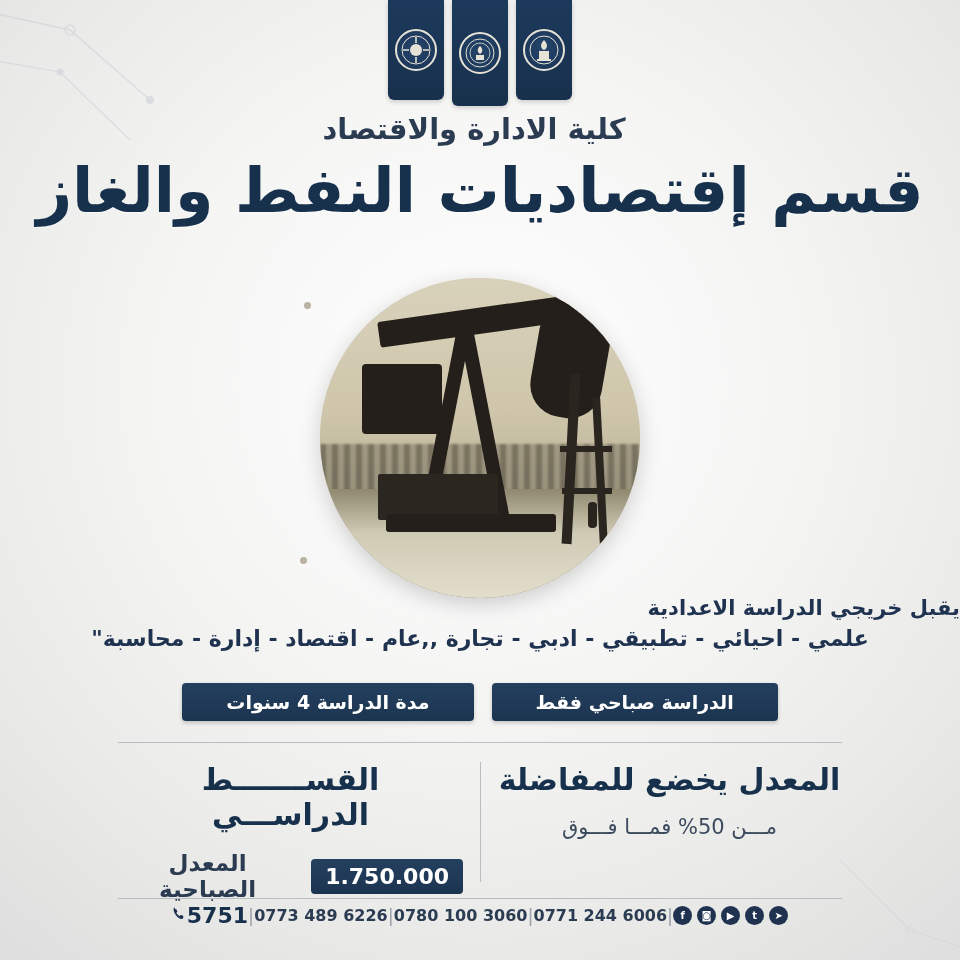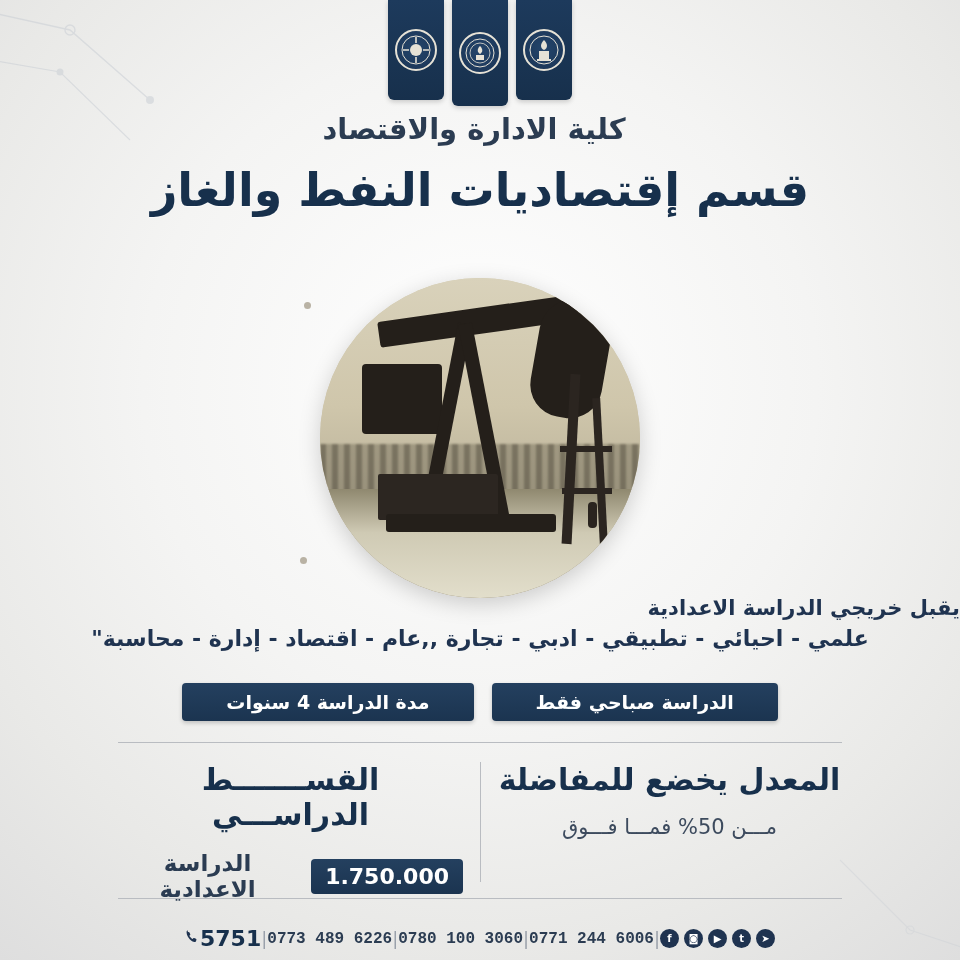--- a/index.html
+++ b/index.html
@@ -42,21 +42,21 @@
   }
   .seal svg{display:block;}
 
   
   .titles{position:absolute;top:112px;left:0;right:0;text-align:center;}
   .college{
     color:#2b3c52;font-size:29px;font-weight:bold;letter-spacing:0;
     margin:0 12px 8px 0;
   }
   .dept{
-    color:#17304c;font-size:46px;font-weight:bold;margin:17px;
+    color:#17304c;font-size:62px;font-weight:bold;margin:8px;
     text-shadow:0 1px 0 rgba(255,255,255,.6);
   }
 
   
   .photo-wrap{
     position:absolute;top:278px;left:50%;transform:translateX(-50%);
     width:320px;height:320px;
   }
   .photo-circle{
     position:absolute;inset:0;border-radius:50%;
@@ -128,28 +128,28 @@
   .fee-line{display:flex;align-items:center;justify-content:center;gap:14px;}
   .fee-badge{
     background:linear-gradient(180deg,#24405f 0%,#1b3450 100%);
     color:#fff;font-size:22px;font-weight:bold;padding:5px 14px;border-radius:4px;
     direction:ltr;
   }
   .fee-label{color:#2b3c52;font-size:23px;font-weight:bold;}
 
   
   .footer{
-    position:absolute;bottom:9px;left:0;right:0;
+    position:absolute;bottom:32px;left:0;right:0;
     display:flex;align-items:center;justify-content:center;
     direction:ltr;
   }
   .phone-icon{color:#1f3350;font-size:16px;}
   .hot{color:#17304c;font-size:22px;font-weight:bold;}
   .sep{color:#9aa1ab;font-size:18px;}
-  .num{color:#2b3c52;font-size:16px;font-weight:bold;font-family:Liberation Mono, monospace;}
+  .num{color:#2b3c52;font-size:16px;font-weight:bold;}
   .social{display:flex;gap:5px;margin-right:0;margin-left:0;}
   .sbtn{
     width:19px;height:19px;border-radius:50%;
     background:#1f3350;color:#fff;font-size:10px;font-weight:bold;
     display:flex;align-items:center;justify-content:center;
   }
 </style>
 </head>
 <body>
 
@@ -244,21 +244,21 @@
 
   <div class="col col-right">
     <h3>المعدل يخضع للمفاضلة</h3>
     <div class="sub">مـــن 50% فمـــا فـــوق</div>
   </div>
 
   <div class="col col-left">
     <h3>القســـــــط الدراســـي</h3>
     <div class="fee-line">
       <span class="fee-badge">1.750.000</span>
-      <span class="fee-label">الدراسة الاعدادية</span>
+      <span class="fee-label">المعدل الصباحية</span>
     </div>
   </div>
 
   <div class="hr hr2"></div>
 
   <div class="footer">
     <span class="phone-icon">
       <svg width="15" height="15" viewBox="0 0 16 16" fill="#1f3350">
         <path d="M3 1.5c-.6 0-1.2.5-1.3 1.2C1.3 7 5 12.7 10 13.9c.8.2 1.6-.3 1.8-1l.4-1.4c.1-.4-.1-.8-.5-1l-2-.8c-.4-.2-.8 0-1 .3l-.5.7C6.7 9.9 5.3 8.6 4.6 7.2l.7-.5c.3-.2.5-.6.3-1l-.8-2c-.2-.4-.5-.6-.9-.6H3z"></path>
       </svg>

